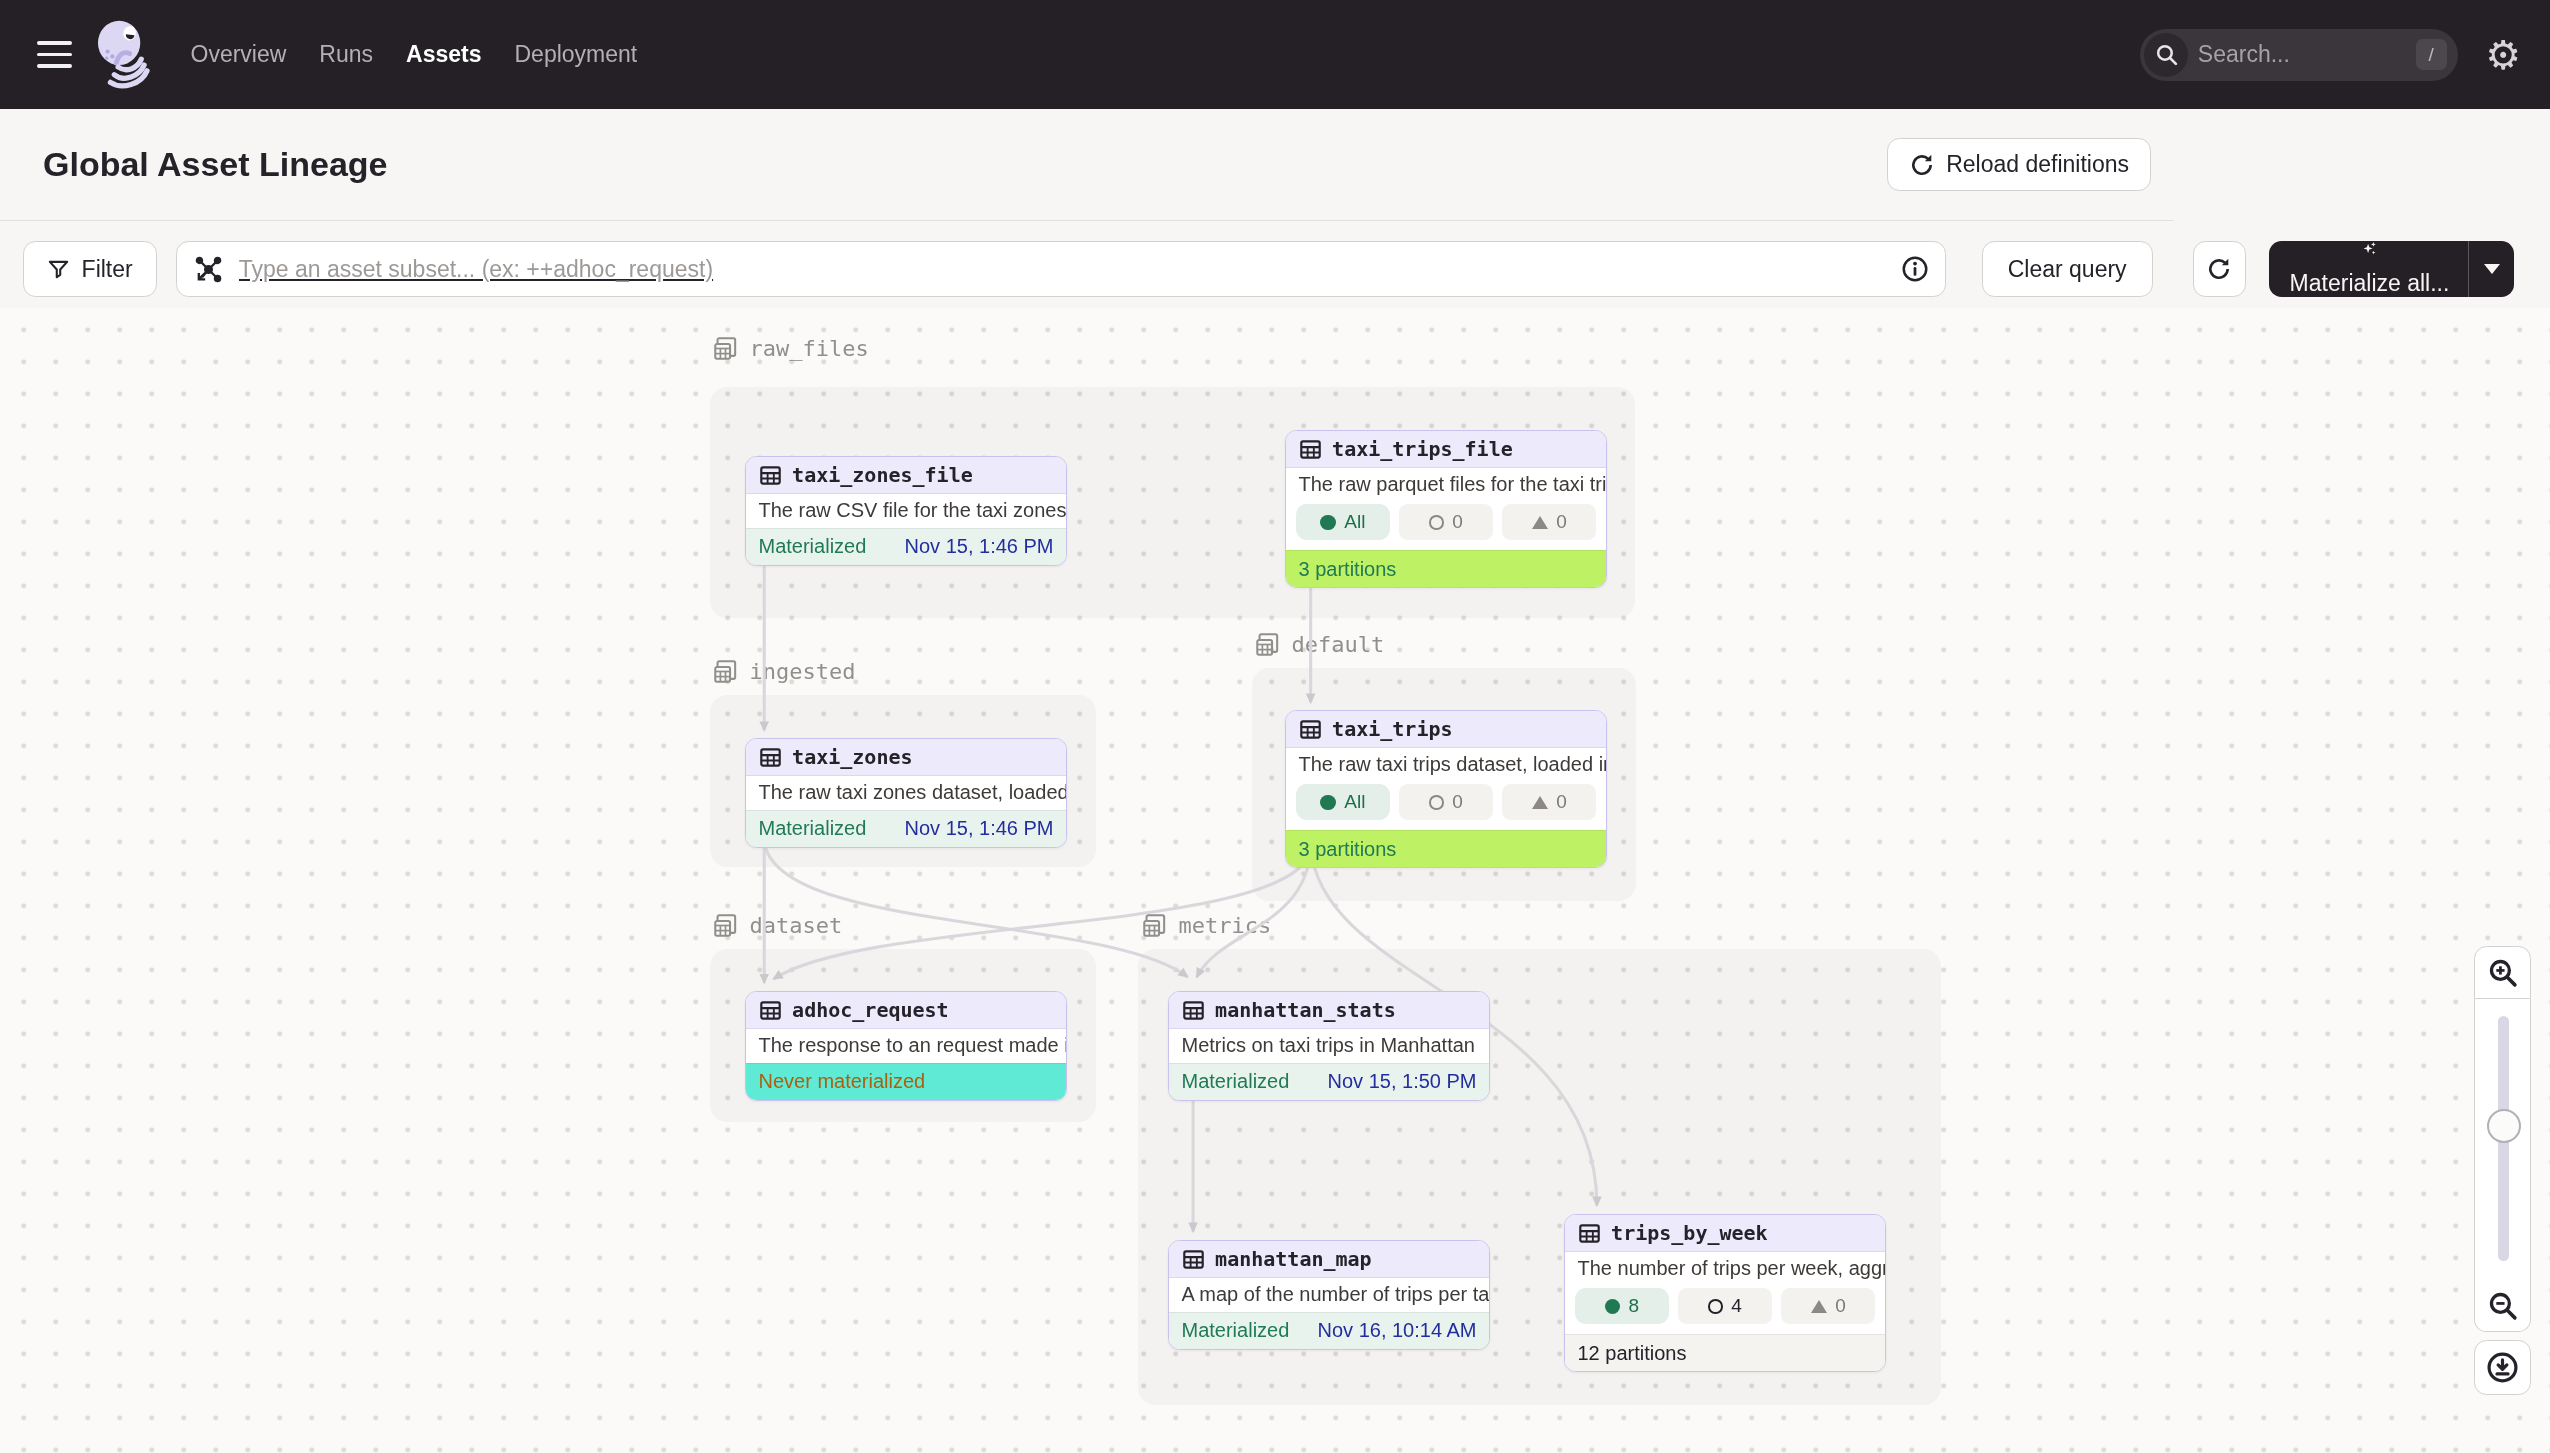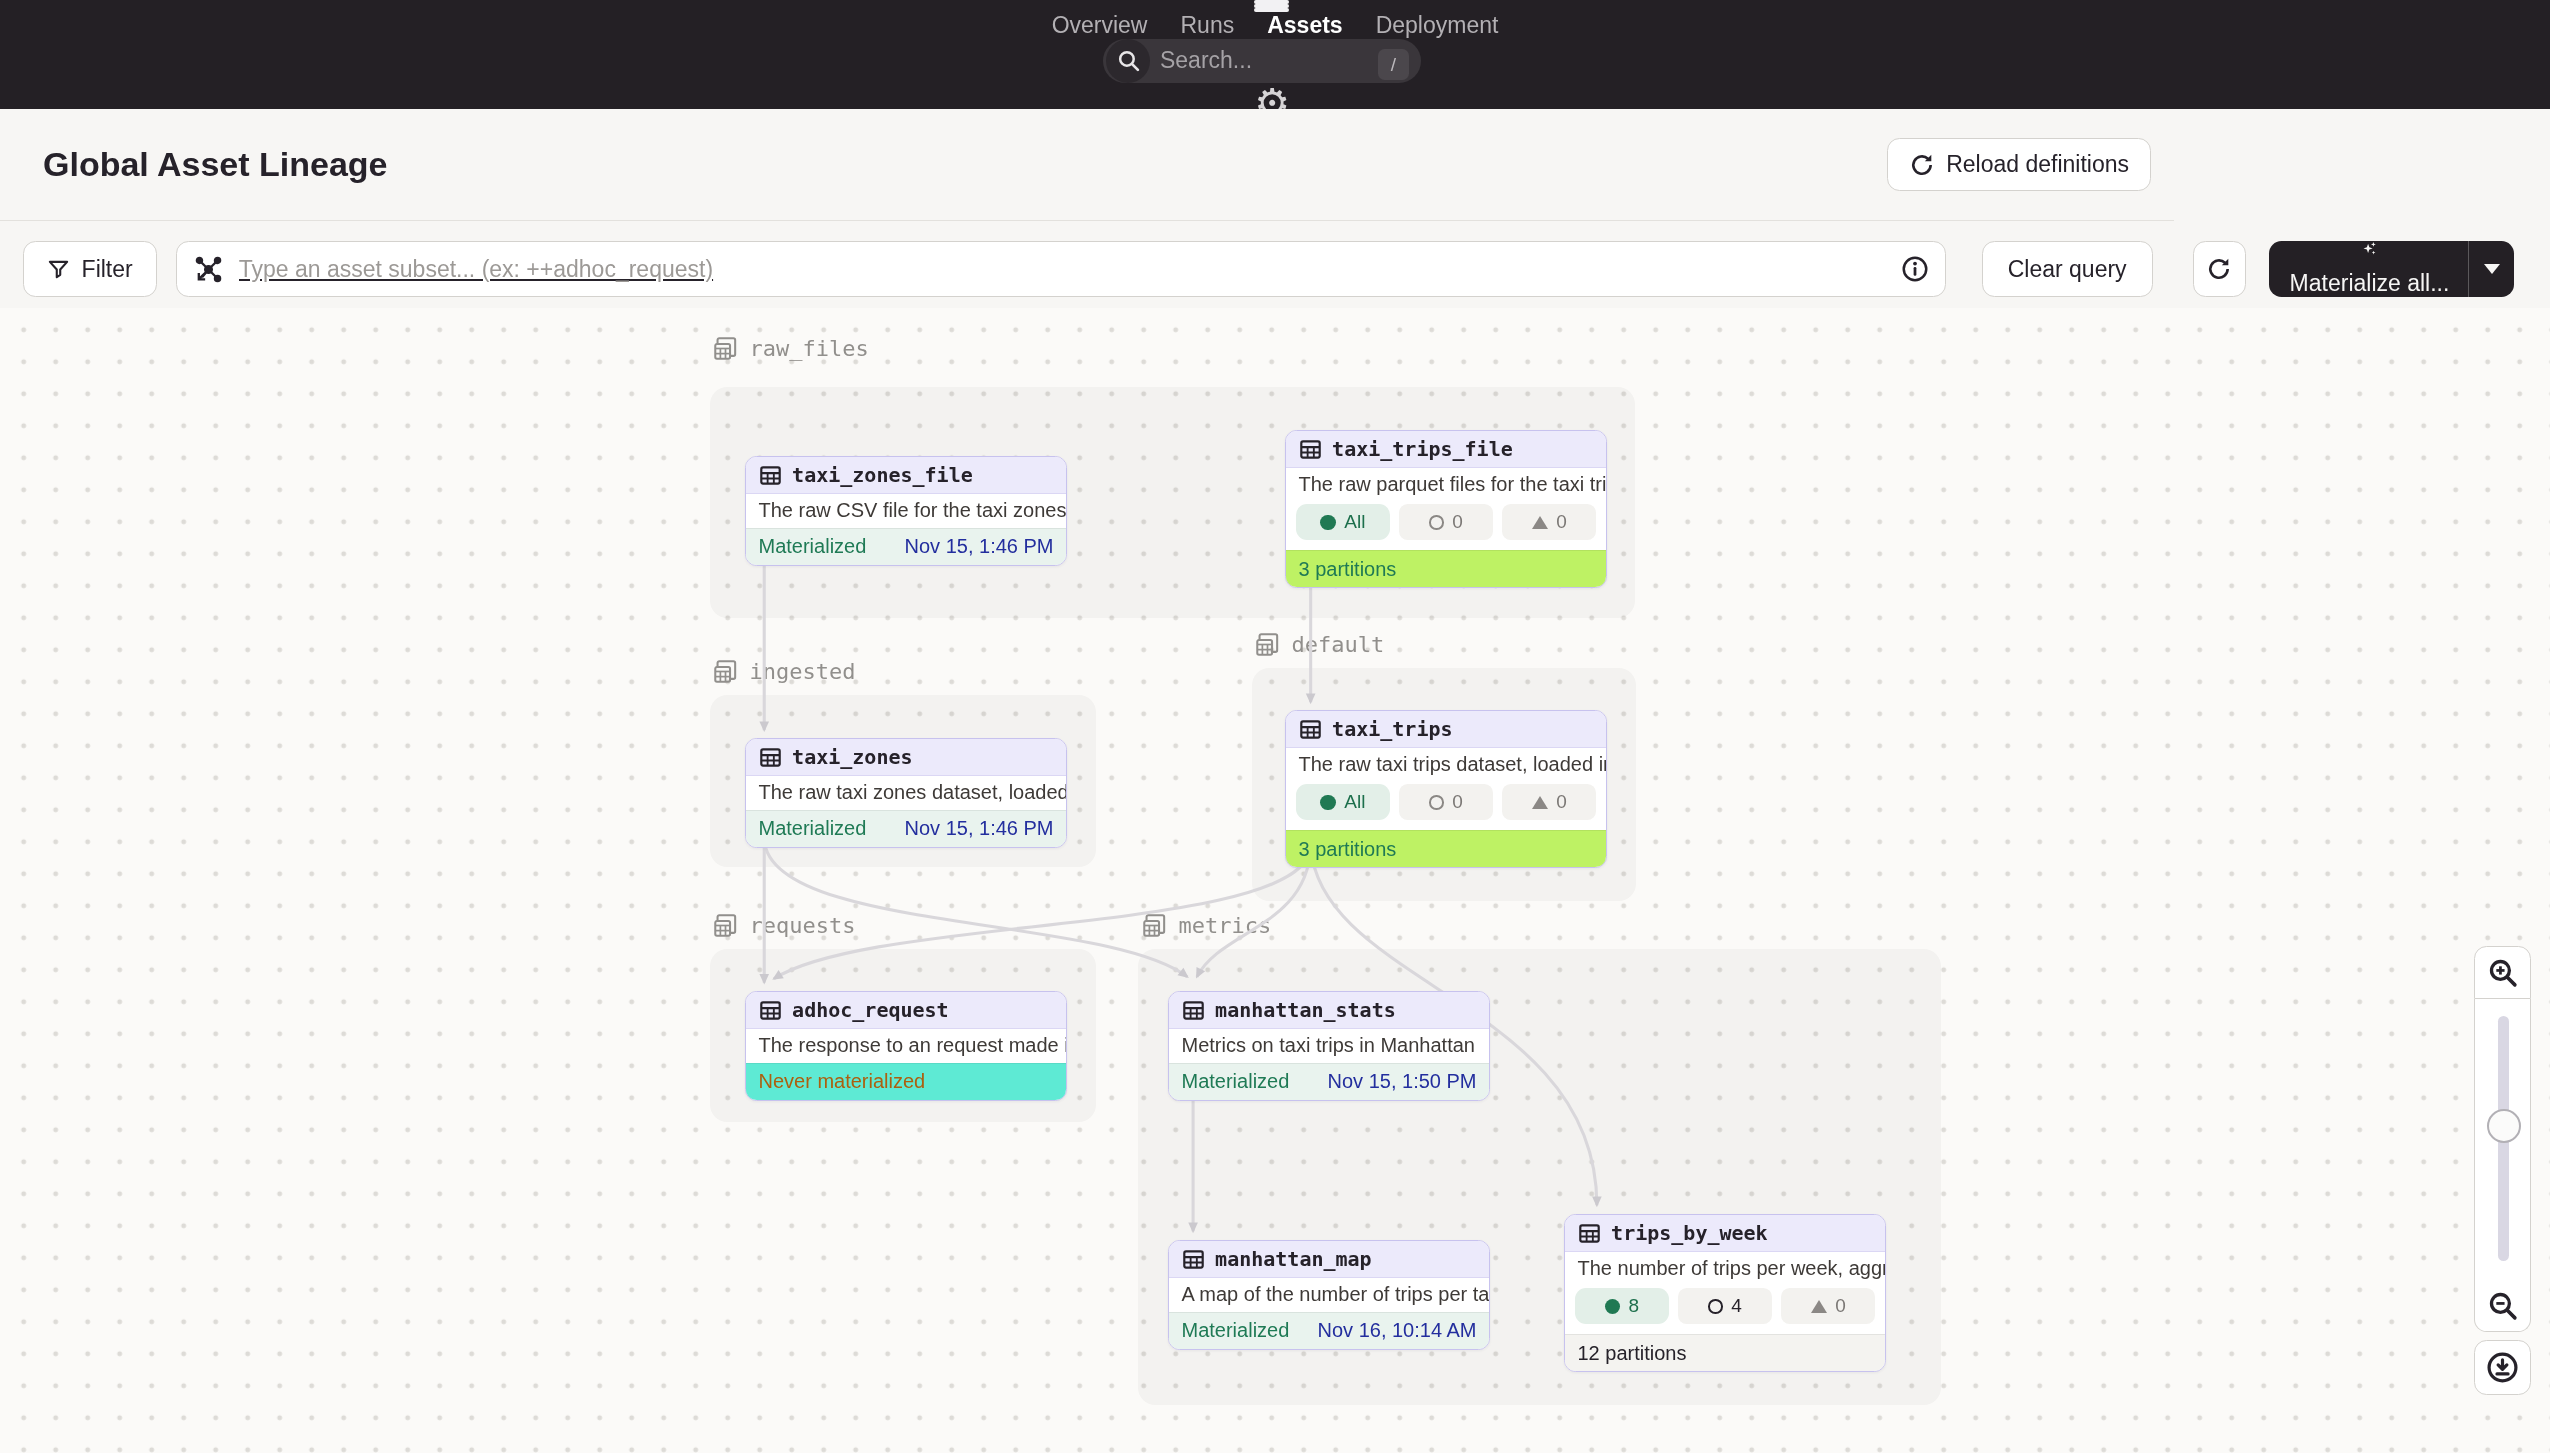--- a/index.html
+++ b/index.html
@@ -2,21 +2,21 @@
 <html><head>
 <meta charset="utf-8">
 <style>
   * { margin:0; padding:0; box-sizing:border-box; }
   html,body { width:2550px; height:1453px; overflow:hidden; }
   body { font-family:"Liberation Sans", sans-serif; background:#f7f6f4; color:#26222a; position:relative; }
   .mono { font-family:"DejaVu Sans Mono", monospace; }
 
   
   .navbar { position:absolute; top:0; left:0; width:2550px; height:109px; background:#242025;
-            display:flex; align-items:center; padding:0 23px;flex-direction:column; }
+            display:flex; align-items:center; padding:0 23px; }
   .hamburger { width:35px; height:27px; display:flex; flex-direction:column; justify-content:space-between; margin:0 21px 0 13.5px; cursor:pointer; }
   .hamburger span { display:block; height:3.9px; background:#f2f1f3; border-radius:1.9px; }
   .logo { width:58px; height:75px; margin-right:40px; }
   .nav-links { display:flex; gap:33px; align-items:center; }
   .nav-link { font-size:23px; color:#b3b0b4; cursor:pointer; }
   .nav-link.active { color:#ffffff; font-weight:700; }
   .nav-spacer { flex:1; }
   .search-pill { width:318px; height:52px; background:#3a363b; border-radius:26px; display:flex; align-items:center; position:relative; margin-right:27px; }
   .search-circle { width:44px; height:44px; border-radius:50%; background:#2c282d; margin-left:3.9px; display:flex; align-items:center; justify-content:center; }
   .search-input { background:transparent; border:none; outline:none; color:#e8e6e8; font-size:23px; width:183px; margin-left:9.6px; font-family:"Liberation Sans", sans-serif; }
@@ -248,21 +248,21 @@
   <div class="group-label mono" style="left:1255px; top:324px;">
     <svg width="25" height="25" class="icon-gray" viewBox="0 0 26 26">
         <use href="#icon-group"></use>
       </svg>
     <span>default</span>
   </div>
   <div class="group-label mono" style="left:713px; top:605px;">
     <svg width="25" height="25" class="icon-gray" viewBox="0 0 26 26">
         <use href="#icon-group"></use>
       </svg>
-    <span>requests</span>
+    <span>dataset</span>
   </div>
   <div class="group-label mono" style="left:1142px; top:605px;">
     <svg width="25" height="25" class="icon-gray" viewBox="0 0 26 26">
         <use href="#icon-group"></use>
       </svg>
     <span>metrics</span>
   </div>
 
   <svg class="edges" viewBox="0 0 2646 1188" width="2550" height="1145">
     <defs>

